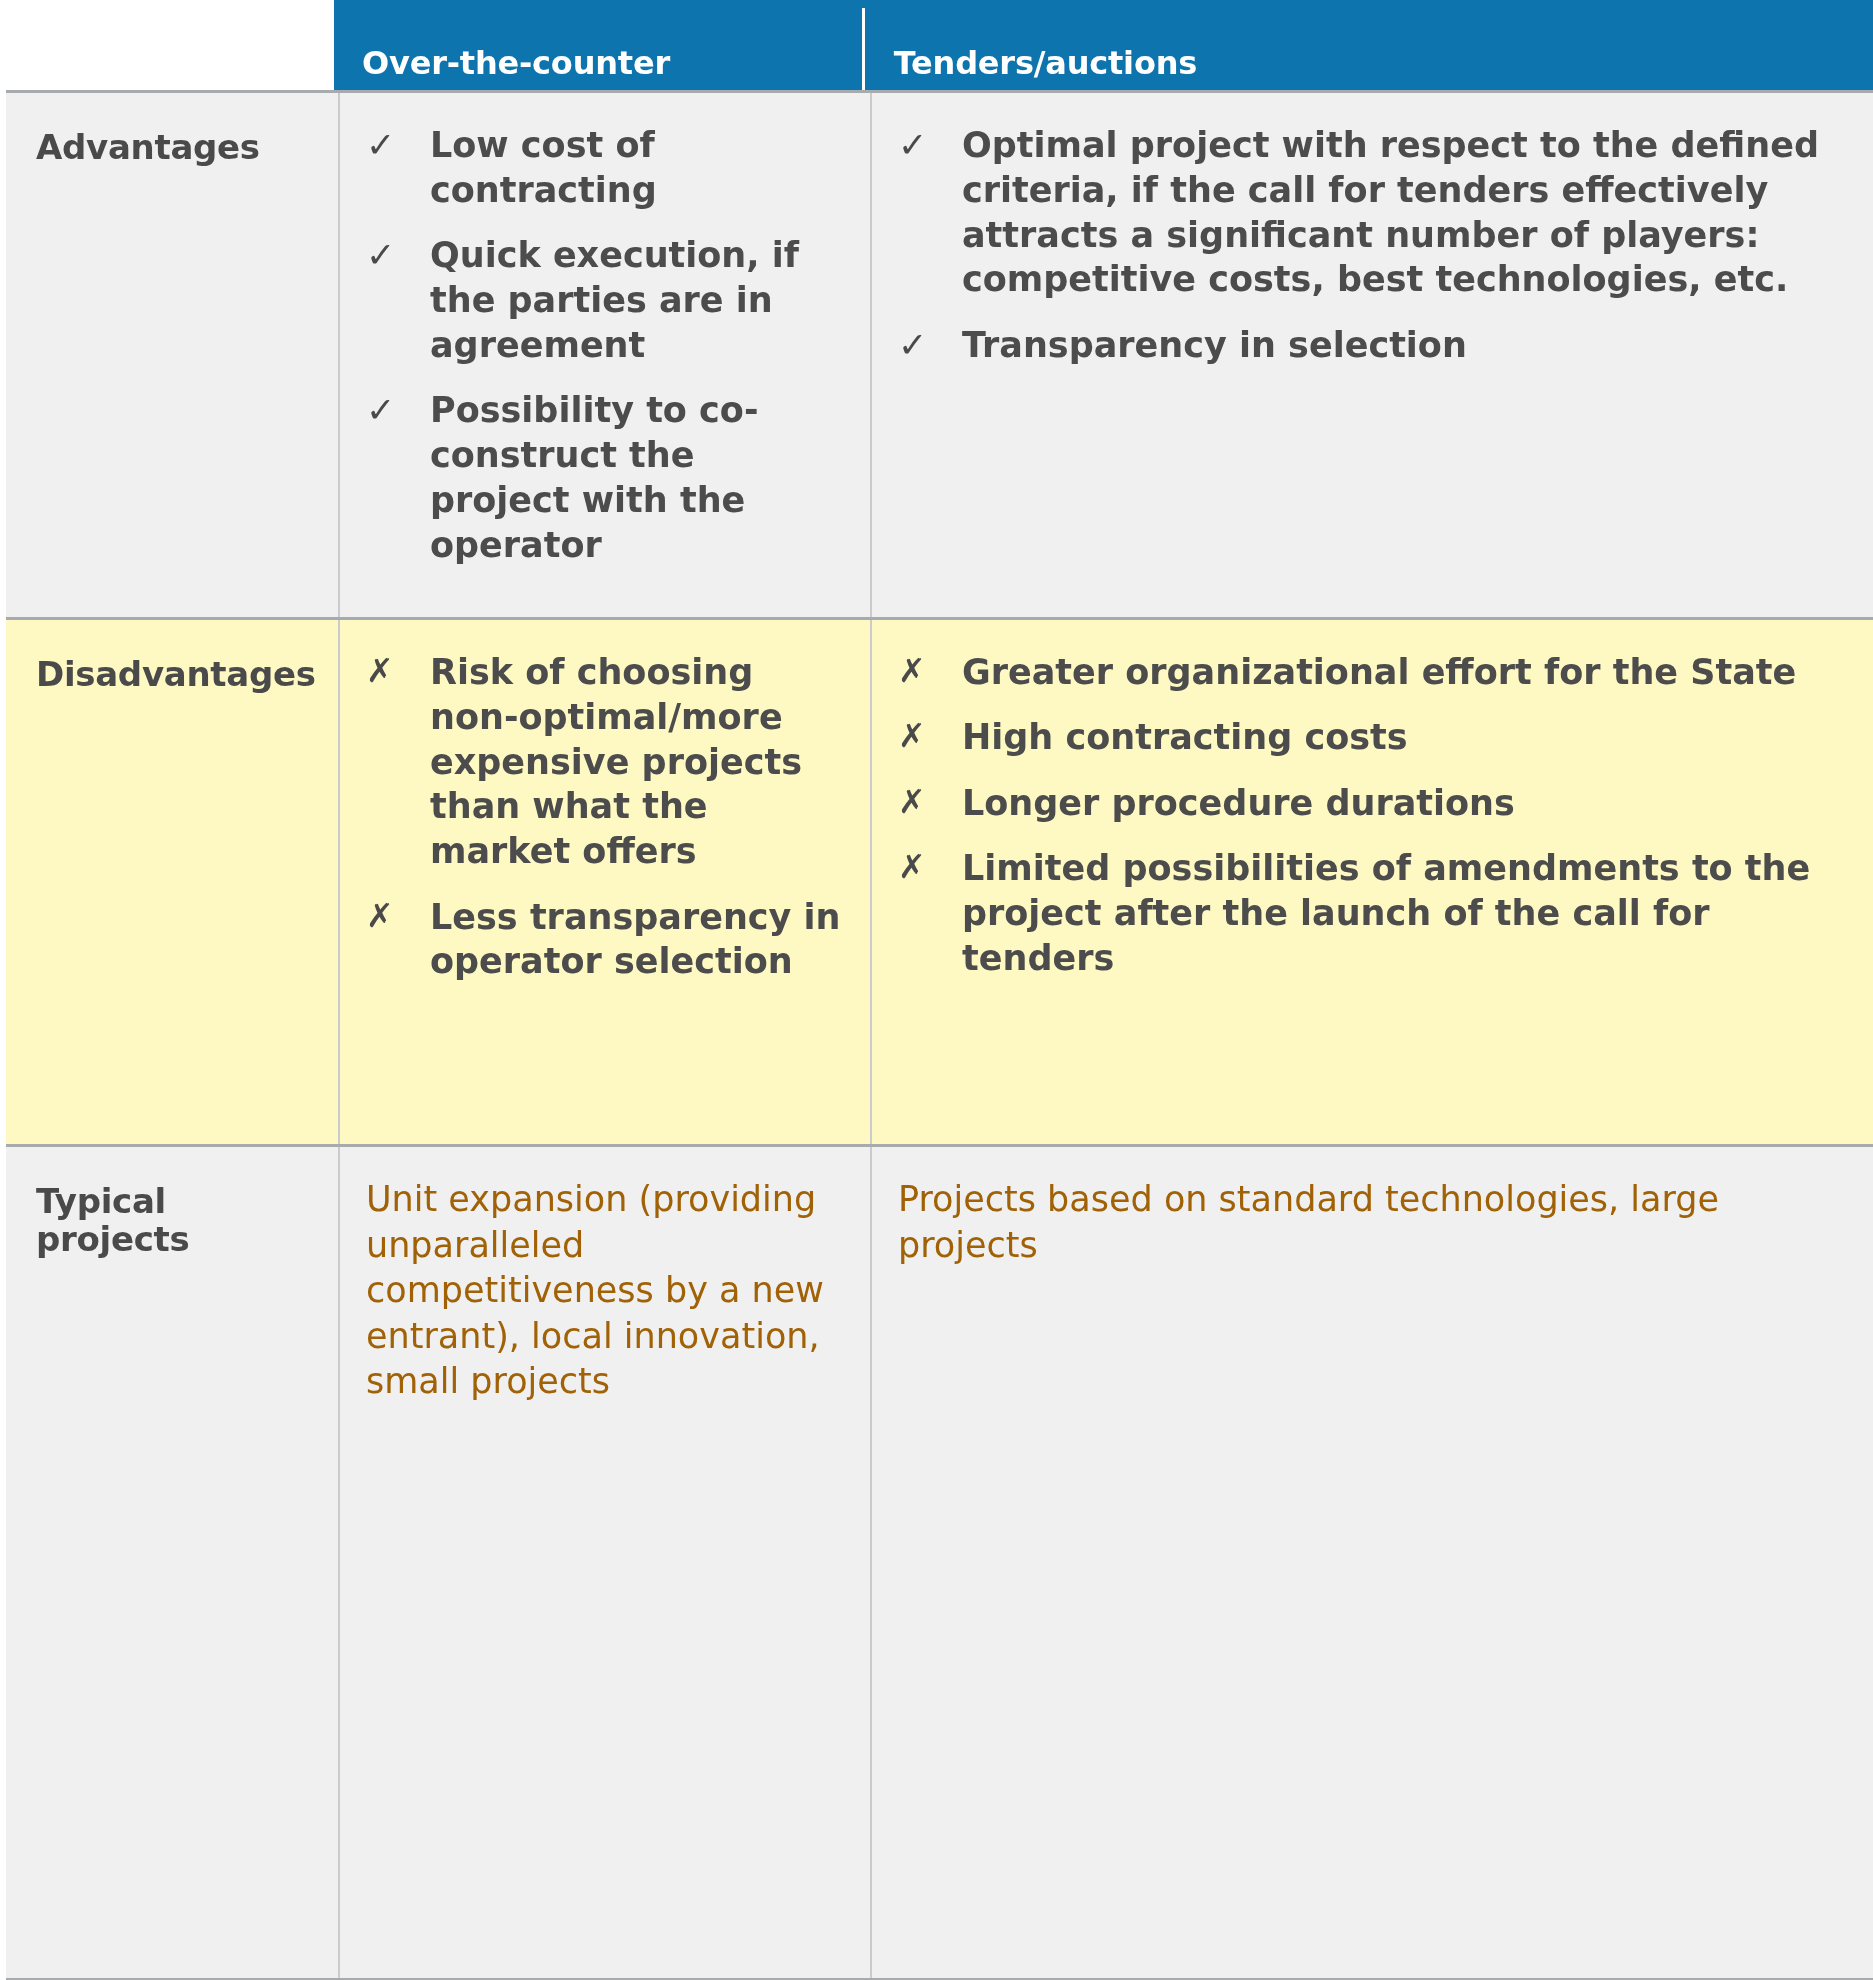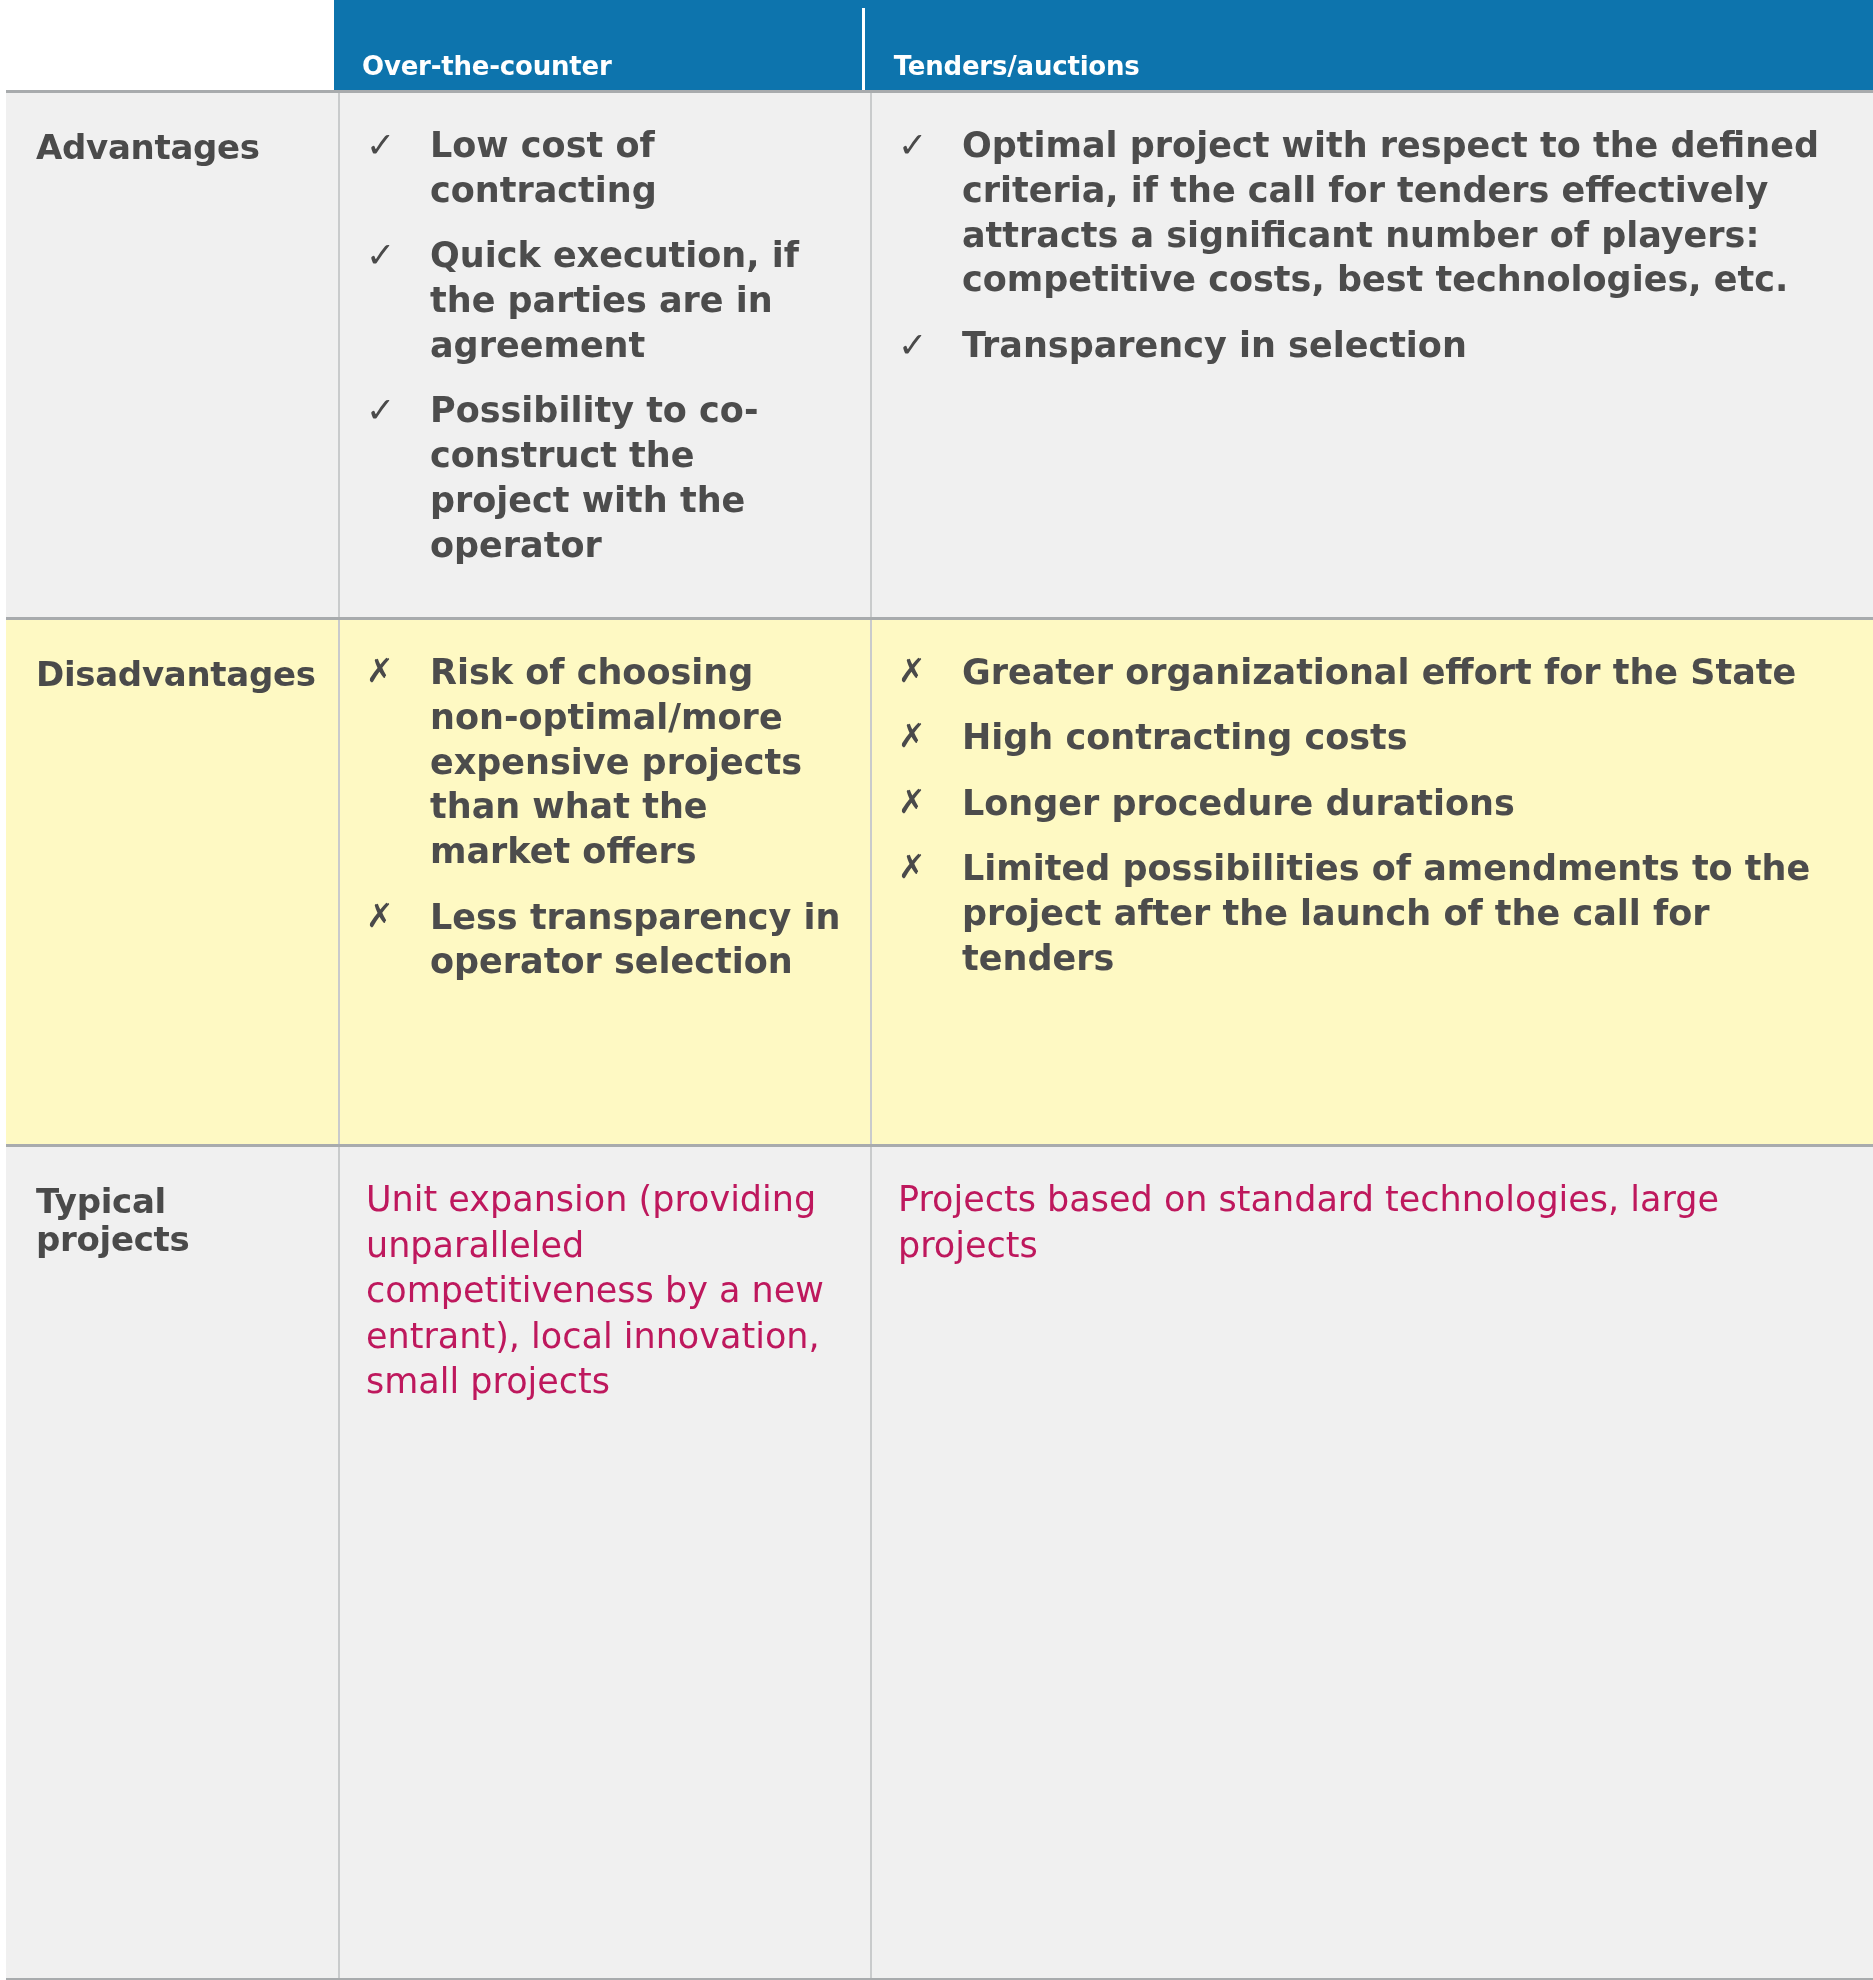--- a/index.html
+++ b/index.html
@@ -58,21 +58,21 @@
     bottom: 0;
     width: 2.8px;
     background: #ffffff;
   }
   .header-cell.col-tender {
     flex: 1 1 auto;
     padding: 0 0 11.2px 28px;
   }
   .header-title {
     color: #ffffff;
-    font-size: 26px;
+    font-size: 32px;
     font-weight: 700;
     letter-spacing: -0.2px;
     line-height: 1;
     white-space: nowrap;
   }
 
   
   .table-body {
     flex: 1 1 auto;
     display: flex;
@@ -148,21 +148,21 @@
     font-size: 35px;
     line-height: 1.28;
     color: #4c4c4c;
     font-weight: 700;
   }
 
   
   .plain-text {
     font-size: 35px;
     line-height: 1.3;
-    color: #be185d;
+    color: #a16207;
   }
 </style>
 </head>
 <body>
 
 <div class="comparison-table">
 
   <div class="table-header">
     <div class="header-corner"></div>
     <div class="header-cell col-otc">

